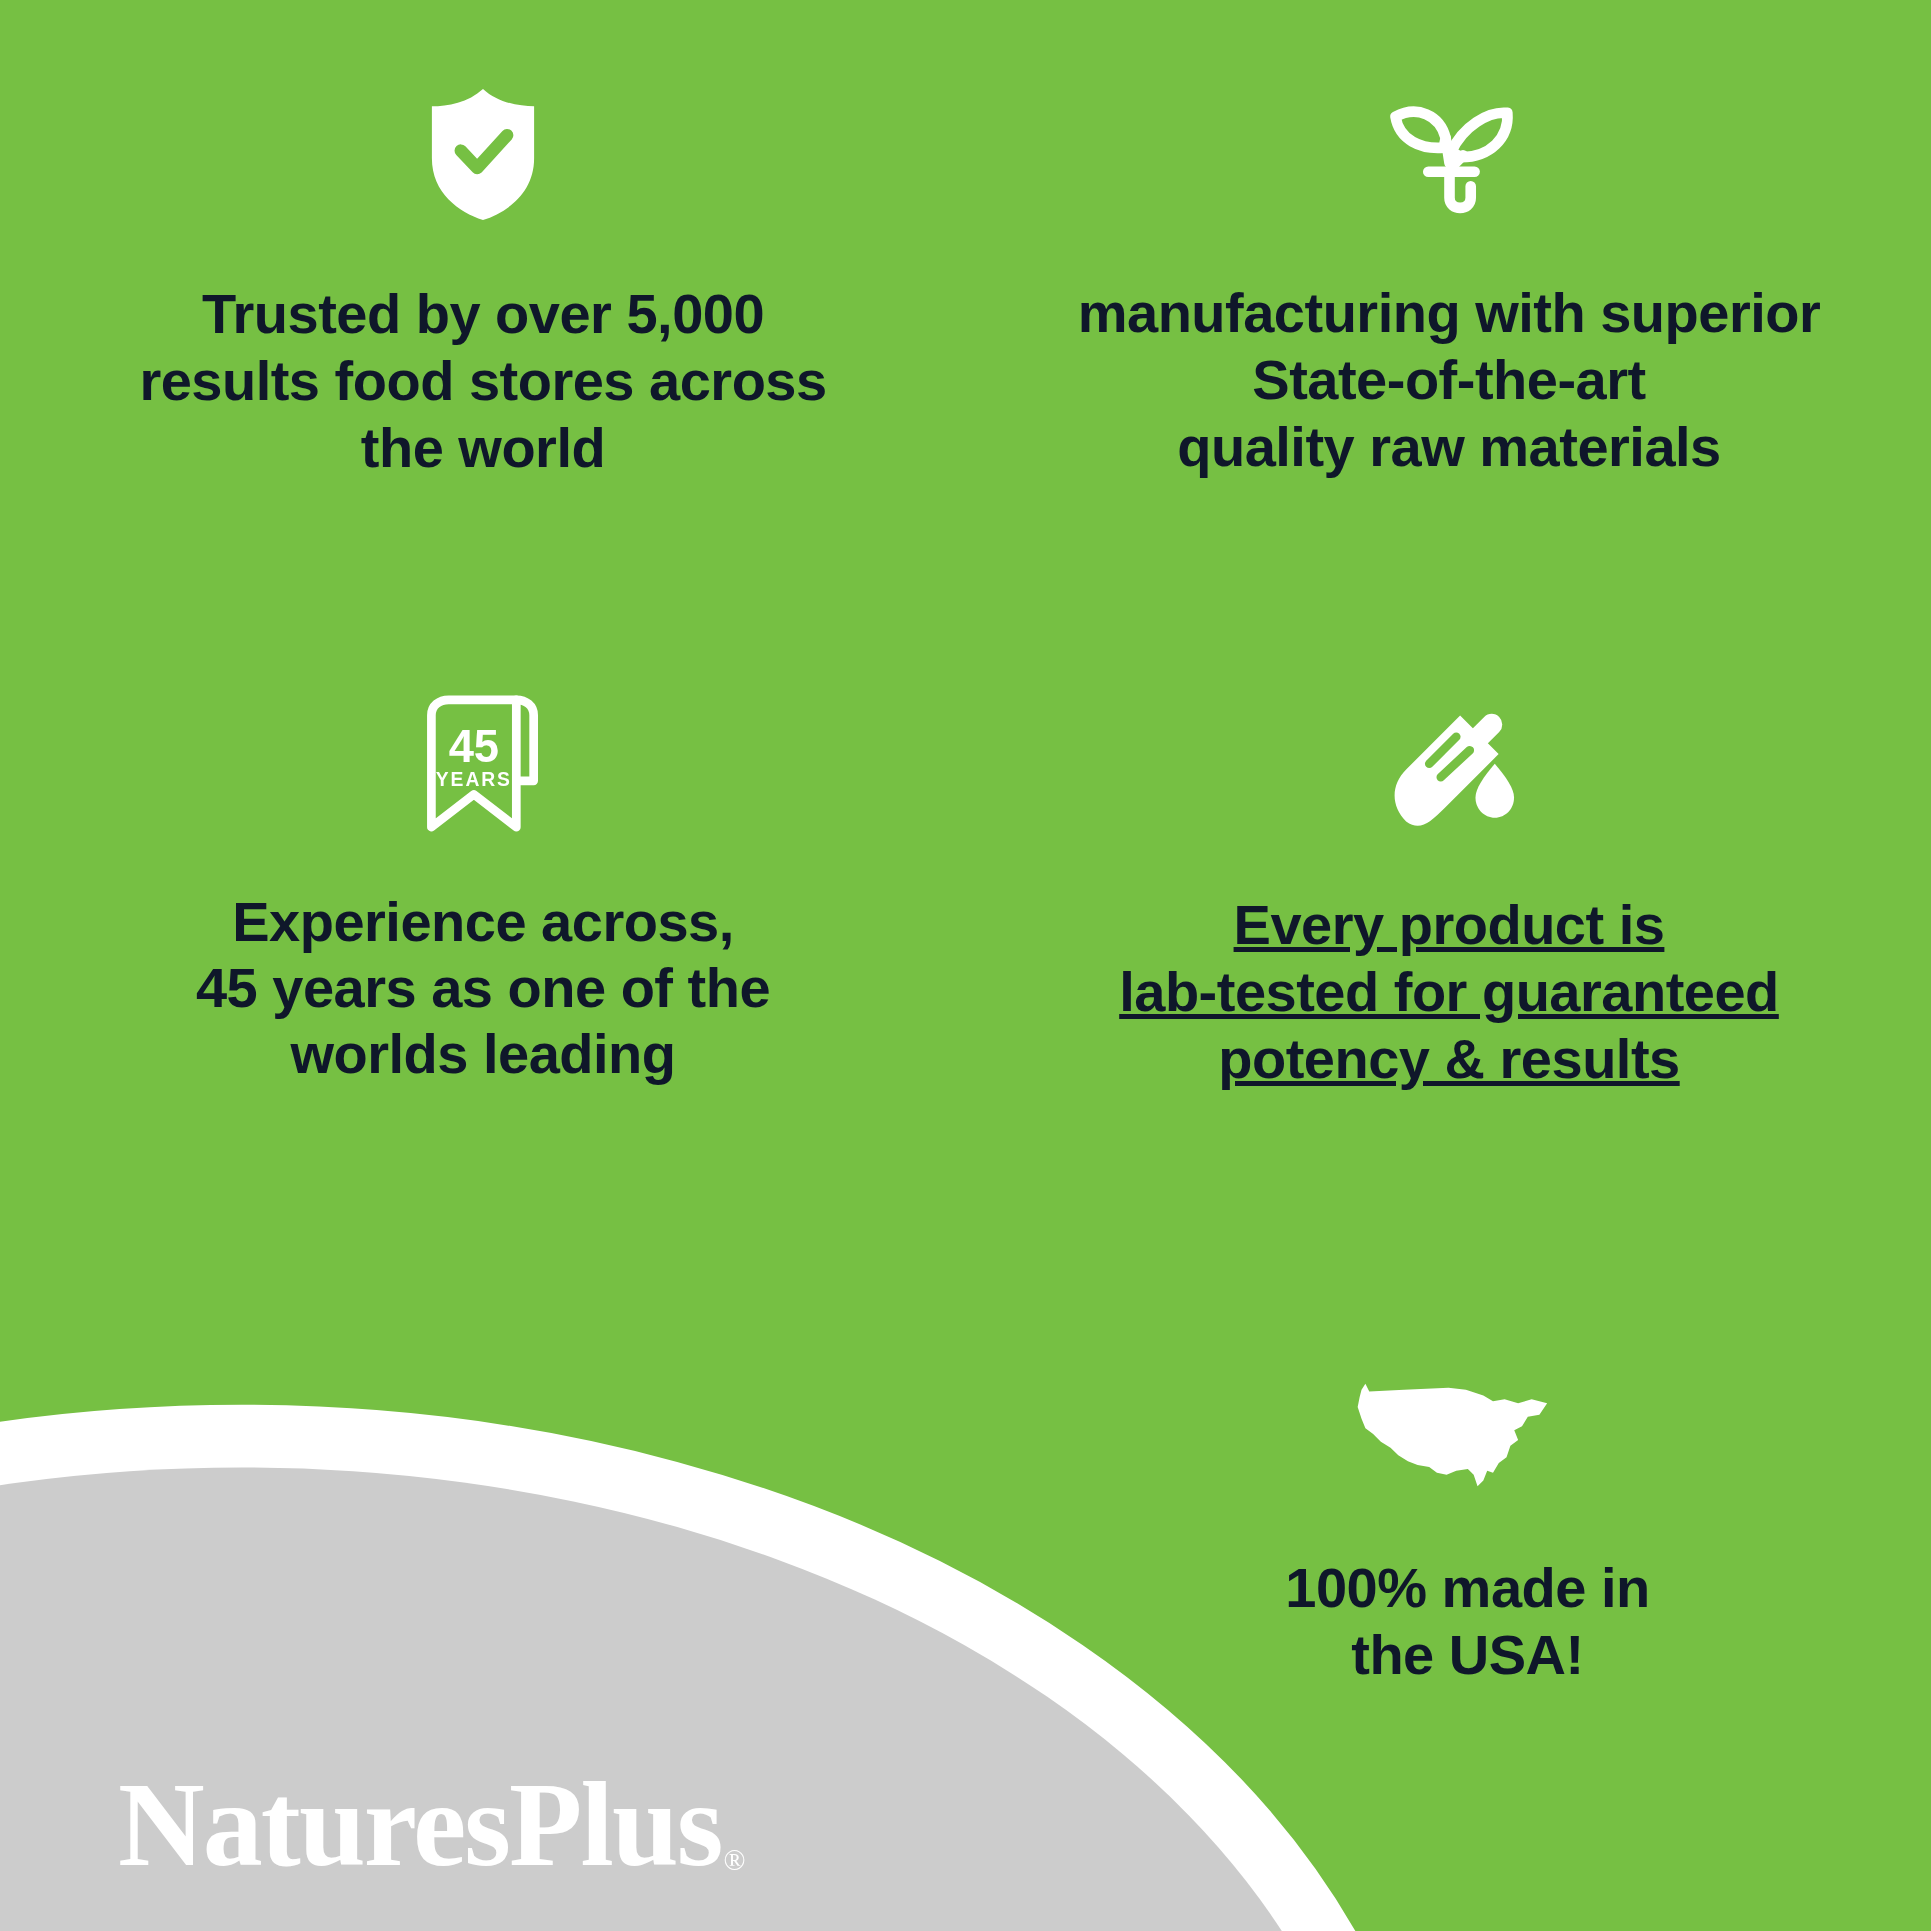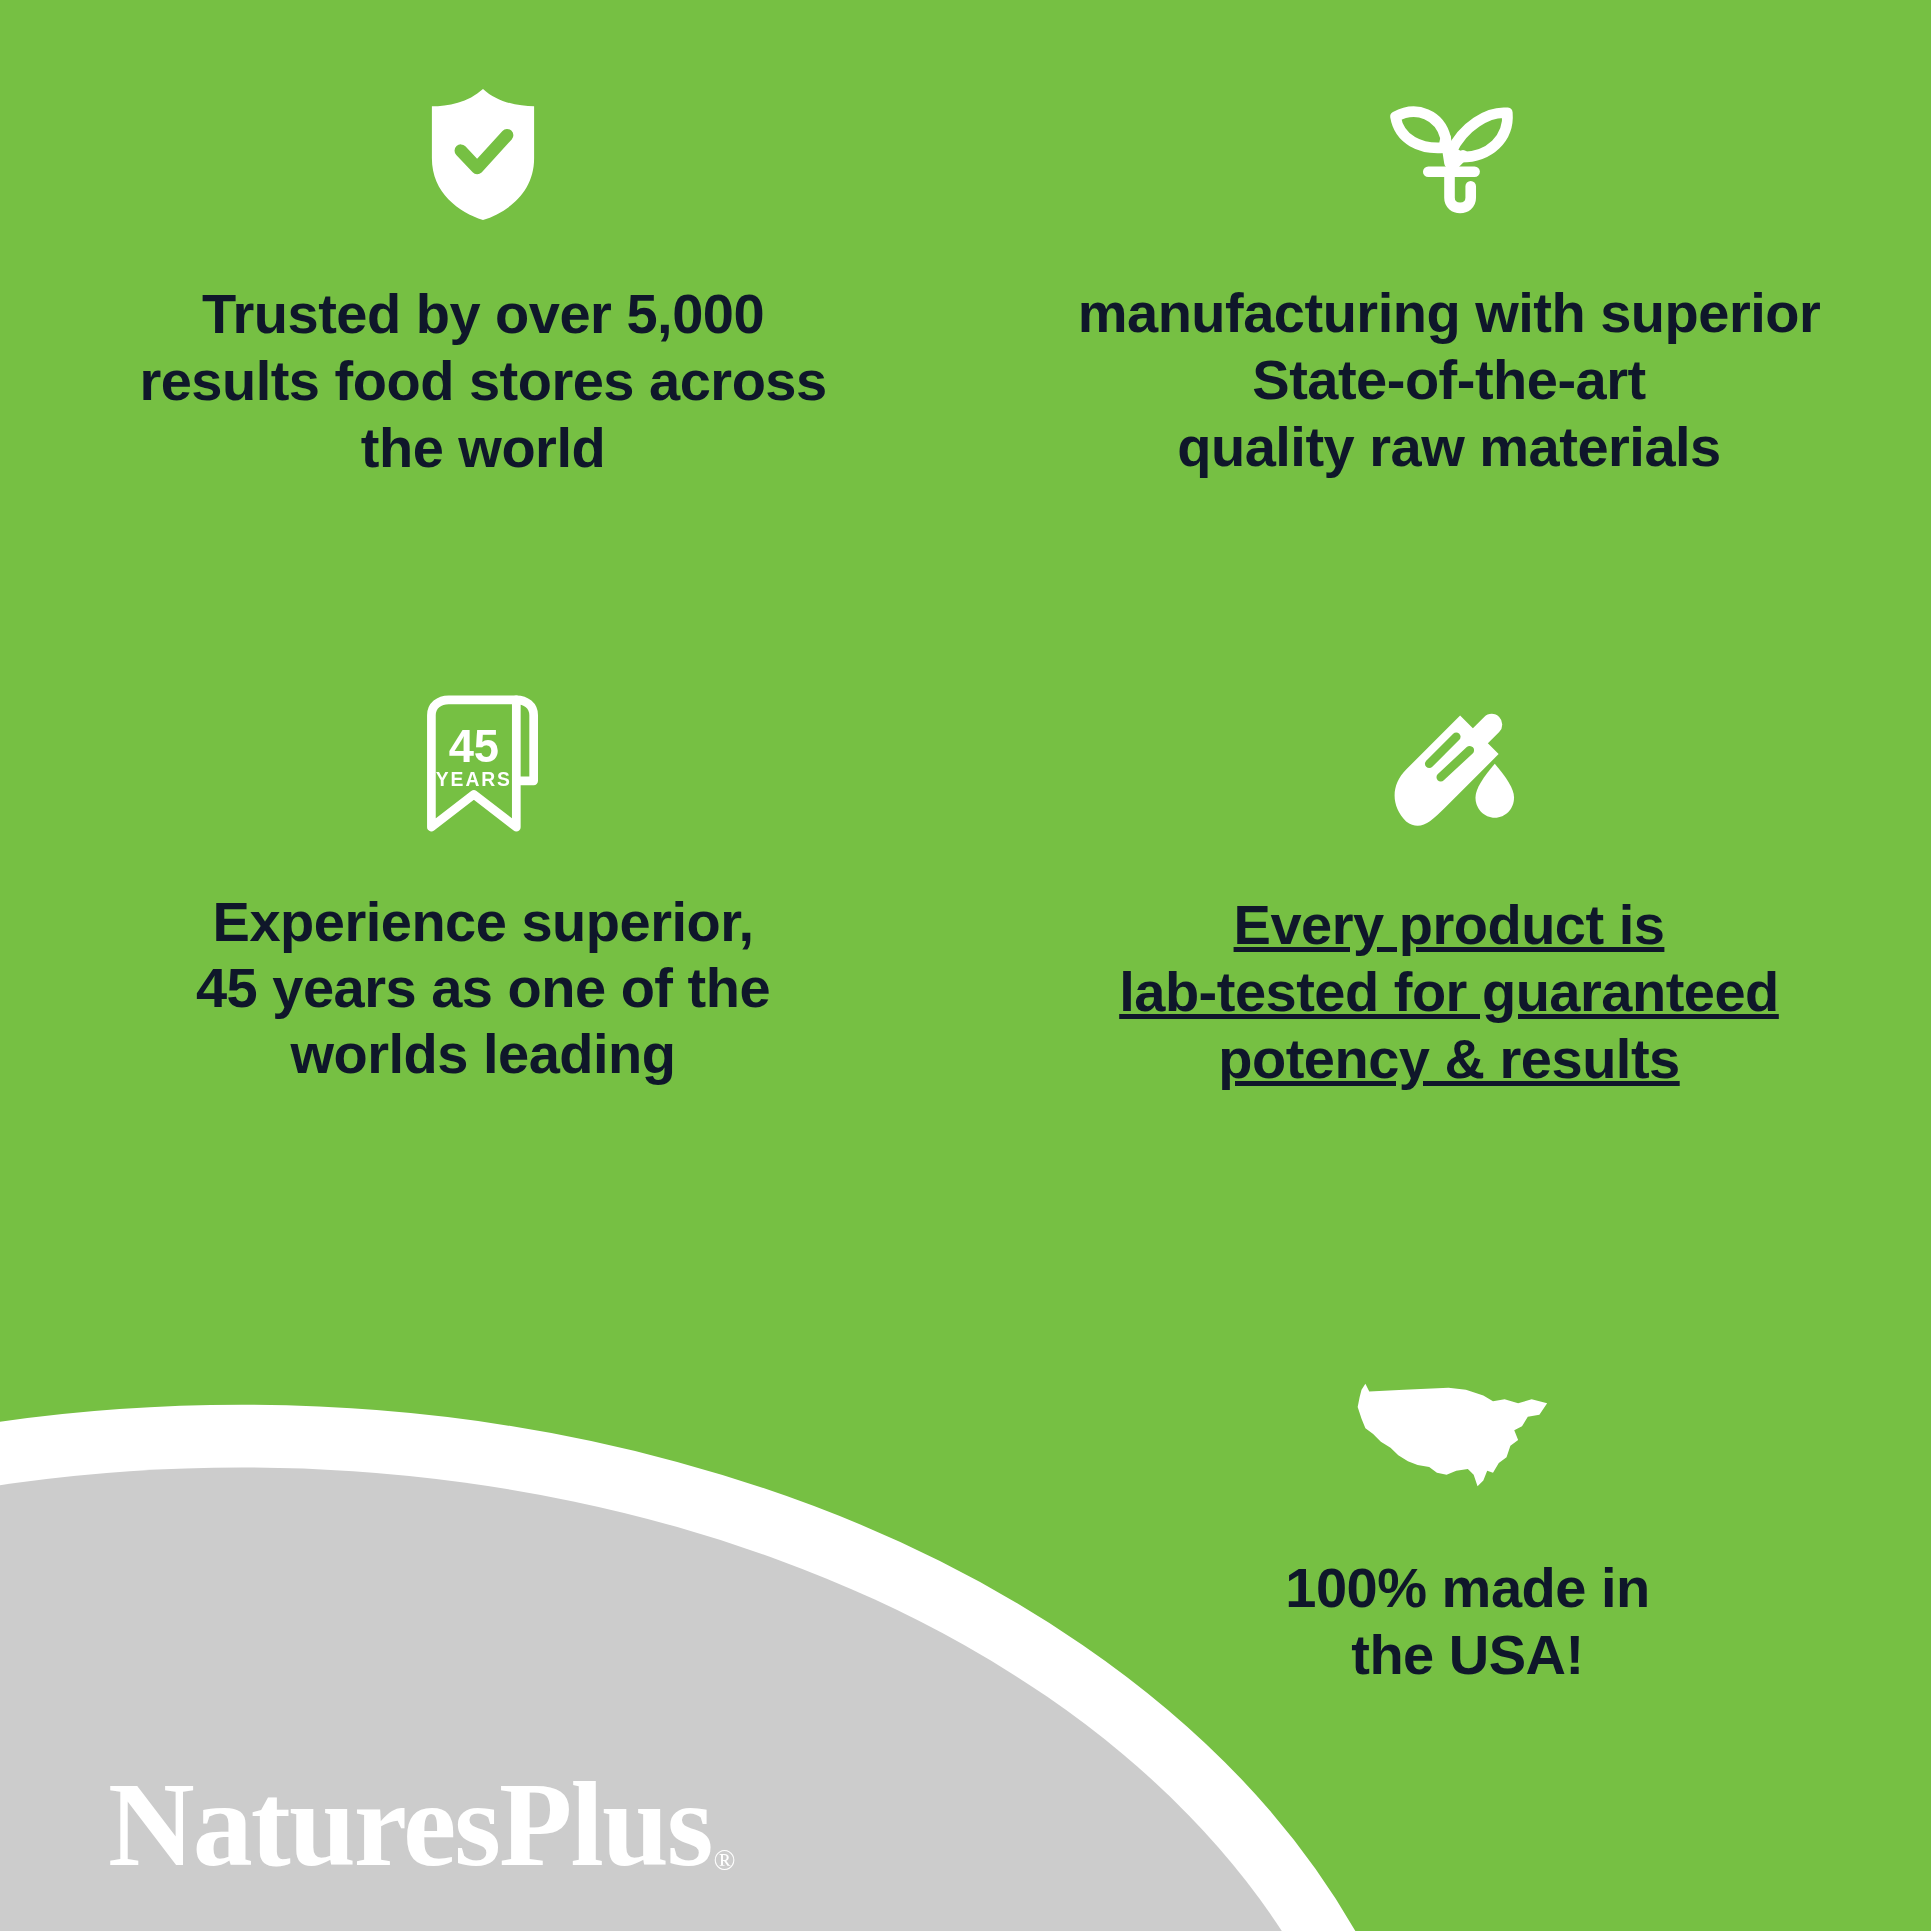--- a/index.html
+++ b/index.html
@@ -116,21 +116,21 @@
   .cell-usa .feature-text {
     margin-top: 58px;
     font-size: 56px;
     line-height: 1.2;
     margin-left: 37px;
   }
 
   
   .brand-logo {
     position: absolute;
-    left: 108px;
+    left: 118px;
     top: 1765px;
     display: flex;
     align-items: flex-start;
     color: #ffffff;
   }
   .brand-wordmark {
     font-family: "Liberation Serif", serif;
     font-size: 120px;
     line-height: 1;
     font-weight: 700;
@@ -204,21 +204,21 @@
 
             <path d="M17 24 C 17 14, 25 8, 35 8 L 105 8 L 105 140 L 61 106 L 17 140 Z"></path>
 
             <path d="M105 8 C 115 8, 123 14, 123 24 L 123 92 L 105 92"></path>
           </g>
           <text x="61" y="72" fill="#ffffff" font-family="Liberation Sans, sans-serif" font-size="47" font-weight="700" text-anchor="middle">45</text>
           <text x="61" y="97" fill="#ffffff" font-family="Liberation Sans, sans-serif" font-size="20" font-weight="700" letter-spacing="2" text-anchor="middle">YEARS</text>
         </svg>
       </div>
       <div class="feature-text">
-        <span class="line">Experience superior,</span>
+        <span class="line">Experience across,</span>
         <span class="line">45 years as one of the</span>
         <span class="line">worlds leading</span>
       </div>
     </div>
 
     <div class="feature cell-labtested">
       <div class="feature-icon">
         <svg width="145" height="131" viewBox="0 0 150 136" aria-hidden="true">
           <g fill="#ffffff">
 

